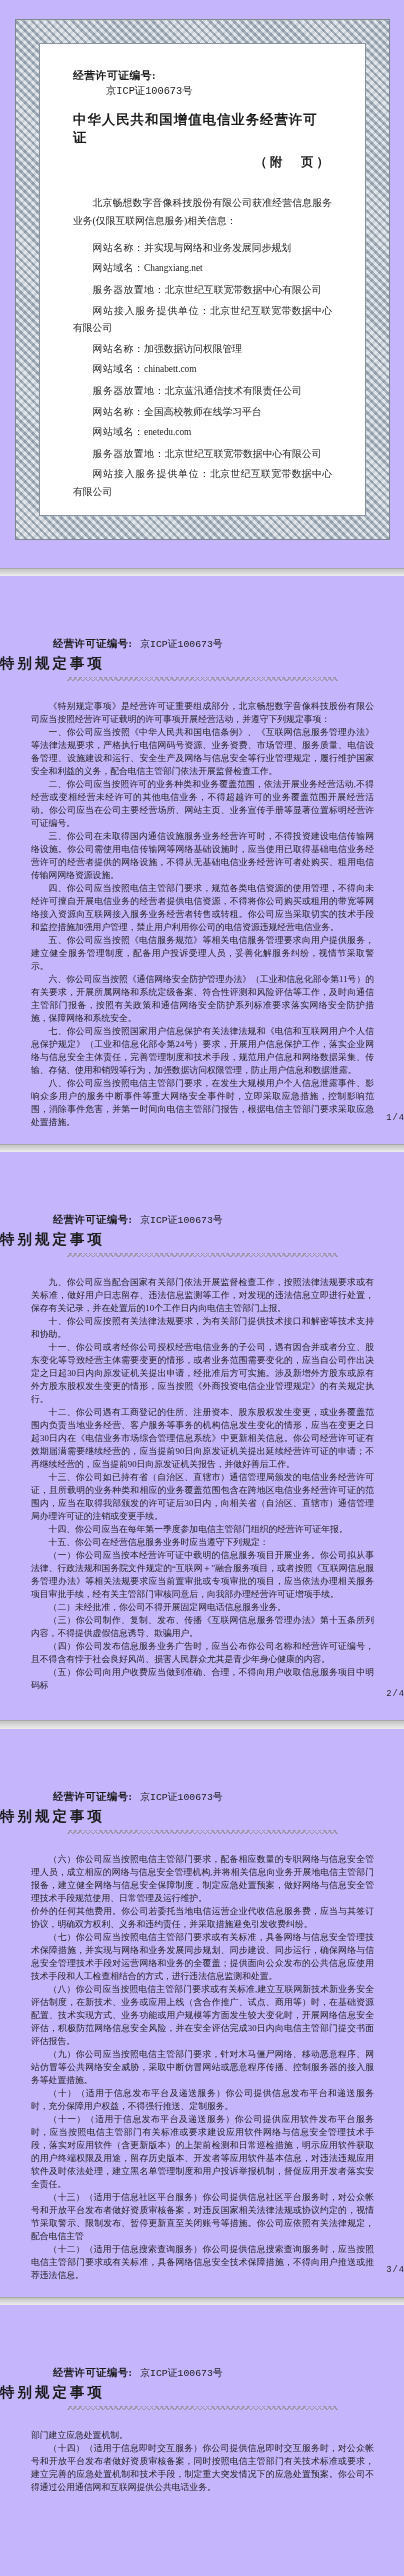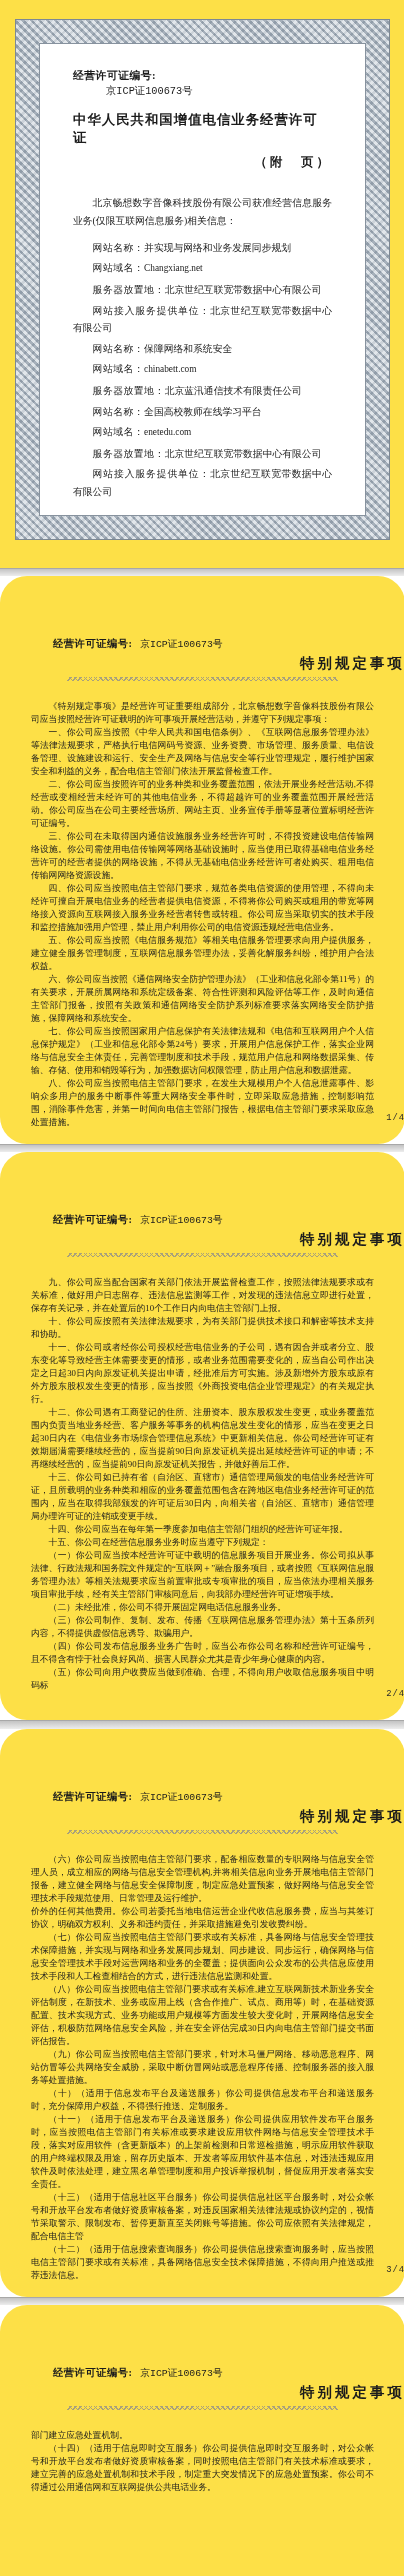--- a/index.html
+++ b/index.html
@@ -1,19 +1,19 @@
 <!DOCTYPE html>
 <html style="font-size:8.2px"><head>
 <meta charset="utf-8">
 <style>
   html,body{margin:0;padding:0;background:#ffffff;}
   body{width:405px;font-family:"Liberation Serif","DejaVu Serif",serif;color:#1c1c1c;
        -webkit-font-smoothing:antialiased;}
   .sheet{width:405px;}
-  .page{position:relative;width:405px;height:568px;background:#fde047;overflow:hidden;}
+  .page{position:relative;width:405px;height:568px;background:#c4b5fd;overflow:hidden;}
   .divider{height:7.2px;background:linear-gradient(#c3c3c3,#ededed);border-top:0.5px solid #a8a8a8;}
 
   
   .cert-frame{position:absolute;top:18.5px;left:15px;right:15px;bottom:28px;
     border:1px solid #7d8894;
     background:
       repeating-linear-gradient(45deg,rgba(138,150,163,.65) 0 2.6px,rgba(228,232,236,.65) 2.6px 5.7px),
       repeating-linear-gradient(-45deg,#9fa9b4 0 2.6px,#dde2e7 2.6px 5.7px);
     padding:23px;box-sizing:border-box;}
   .cert-inner{background:#fff;border:0.5px solid #87929e;height:100%;box-sizing:border-box;
@@ -22,25 +22,25 @@
   .cert-no-value{font-size:10.3px;margin:1px 0 0 33px;font-family:"Liberation Mono","DejaVu Sans Mono",monospace;}
   .cert-title{margin-top:13.4px;text-align:left;font-size:13.4px;font-weight:bold;letter-spacing:1px;}
   .cert-subtitle{margin-top:7.2px;text-align:right;font-size:12.4px;font-weight:bold;letter-spacing:3.1px;}
   .cert-intro{margin-top:23px;font-size:9.8px;line-height:17.5px;text-indent:2em;text-align:justify;}
   .cert-entries{margin-top:2.1px;}
   .entry{margin:3.1px 0;font-size:9.8px;line-height:17.5px;text-indent:2em;text-align:justify;}
   .entry-label{letter-spacing:0.5px;}
   .mono{font-family:Liberation Serif, serif;font-size:9.3px;}
 
   
-  .prov-page{padding:0;box-sizing:border-box;border-radius:27px;}
+  .prov-page{padding:0;box-sizing:border-box;}
   .prov-header{position:absolute;top:61px;left:53px;right:31px;font-size:10.3px;}
   .prov-no-label{font-weight:bold;letter-spacing:0.5px;}
   .prov-no-value{margin-left:5.2px;font-family:"Liberation Mono","DejaVu Sans Mono",monospace;font-size:9.8px;}
-  .prov-title{position:absolute;top:78px;left:0;right:0;text-align:right;
+  .prov-title{position:absolute;top:78px;left:0;right:0;text-align:left;
     font-size:14.4px;font-weight:bold;letter-spacing:3.1px;}
   .zigzag{position:absolute;top:101px;left:67px;width:271px;height:4.1px;opacity:.75;
     background:
       repeating-linear-gradient(45deg,#8d8d8d 0 1px,transparent 1px 3.6px),
       repeating-linear-gradient(-45deg,#8d8d8d 0 1px,transparent 1px 3.6px);}
   .prov-body{position:absolute;top:124px;left:31px;right:31px;}
   .prov-body p{margin:0;font-size:8.8px;line-height:13px;text-align:justify;text-indent:2em;}
   .prov-body p.noindent{text-indent:0;}
   .page-no{position:absolute;bottom:21.6px;left:0;right:0;text-align:right;
     font-size:8.8px;letter-spacing:1px;font-family:"Liberation Mono","DejaVu Sans Mono",monospace;color:#2a2a2a;}
@@ -56,21 +56,21 @@
         <div class="cert-no-label">经营许可证编号:</div>
         <div class="cert-no-value">京ICP证100673号</div>
         <div class="cert-title">中华人民共和国增值电信业务经营许可证</div>
         <div class="cert-subtitle">（附　页）</div>
         <p class="cert-intro">北京畅想数字音像科技股份有限公司获准经营信息服务业务(仅限互联网信息服务)相关信息：</p>
         <div class="cert-entries">
             <p class="entry"><span class="entry-label">网站名称：</span><span class="entry-value">并实现与网络和业务发展同步规划</span></p>
             <p class="entry"><span class="entry-label">网站域名：</span><span class="entry-value mono">Changxiang.net</span></p>
             <p class="entry"><span class="entry-label">服务器放置地：</span><span class="entry-value">北京世纪互联宽带数据中心有限公司</span></p>
             <p class="entry"><span class="entry-label">网站接入服务提供单位：</span><span class="entry-value">北京世纪互联宽带数据中心有限公司</span></p>
-            <p class="entry"><span class="entry-label">网站名称：</span><span class="entry-value">保障网络和系统安全</span></p>
+            <p class="entry"><span class="entry-label">网站名称：</span><span class="entry-value">加强数据访问权限管理</span></p>
             <p class="entry"><span class="entry-label">网站域名：</span><span class="entry-value mono">chinabett.com</span></p>
             <p class="entry"><span class="entry-label">服务器放置地：</span><span class="entry-value">北京蓝汛通信技术有限责任公司</span></p>
             <p class="entry"><span class="entry-label">网站名称：</span><span class="entry-value">全国高校教师在线学习平台</span></p>
             <p class="entry"><span class="entry-label">网站域名：</span><span class="entry-value mono">enetedu.com</span></p>
             <p class="entry"><span class="entry-label">服务器放置地：</span><span class="entry-value">北京世纪互联宽带数据中心有限公司</span></p>
             <p class="entry"><span class="entry-label">网站接入服务提供单位：</span><span class="entry-value">北京世纪互联宽带数据中心有限公司</span></p>
           </div>
       </div>
     </div>
   </section>
@@ -83,21 +83,21 @@
       <span class="prov-no-value">京ICP证100673号</span>
     </div>
     <div class="prov-title">特别规定事项</div>
     <div class="zigzag"></div>
     <div class="prov-body">
         <p class="para">《特别规定事项》是经营许可证重要组成部分，北京畅想数字音像科技股份有限公司应当按照经营许可证载明的许可事项开展经营活动，并遵守下列规定事项：</p>
         <p class="para">一、你公司应当按照《中华人民共和国电信条例》、《互联网信息服务管理办法》等法律法规要求，严格执行电信网码号资源、业务资费、市场管理、服务质量、电信设备管理、设施建设和运行、安全生产及网络与信息安全等行业管理规定，履行维护国家安全和利益的义务，配合电信主管部门依法开展监督检查工作。</p>
         <p class="para">二、你公司应当按照许可的业务种类和业务覆盖范围，依法开展业务经营活动,不得经营或变相经营未经许可的其他电信业务，不得超越许可的业务覆盖范围开展经营活动。你公司应当在公司主要经营场所、网站主页、业务宣传手册等显著位置标明经营许可证编号。</p>
         <p class="para">三、你公司在未取得国内通信设施服务业务经营许可时，不得投资建设电信传输网络设施。你公司需使用电信传输网等网络基础设施时，应当使用已取得基础电信业务经营许可的经营者提供的网络设施，不得从无基础电信业务经营许可者处购买、租用电信传输网网络资源设施。</p>
         <p class="para">四、你公司应当按照电信主管部门要求，规范各类电信资源的使用管理，不得向未经许可擅自开展电信业务的经营者提供电信资源，不得将你公司购买或租用的带宽等网络接入资源向互联网接入服务业务经营者转售或转租。你公司应当采取切实的技术手段和监控措施加强用户管理，禁止用户利用你公司的电信资源违规经营电信业务。</p>
-        <p class="para">五、你公司应当按照《电信服务规范》等相关电信服务管理要求向用户提供服务，建立健全服务管理制度，互联网信息服务管理办法，妥善化解服务纠纷，维护用户合法权益。</p>
+        <p class="para">五、你公司应当按照《电信服务规范》等相关电信服务管理要求向用户提供服务，建立健全服务管理制度，配备用户投诉受理人员，妥善化解服务纠纷，视情节采取警示。</p>
         <p class="para">六、你公司应当按照《通信网络安全防护管理办法》（工业和信息化部令第11号）的有关要求，开展所属网络和系统定级备案、符合性评测和风险评估等工作，及时向通信主管部门报备，按照有关政策和通信网络安全防护系列标准要求落实网络安全防护措施，保障网络和系统安全。</p>
         <p class="para">七、你公司应当按照国家用户信息保护有关法律法规和《电信和互联网用户个人信息保护规定》（工业和信息化部令第24号）要求，开展用户信息保护工作，落实企业网络与信息安全主体责任，完善管理制度和技术手段，规范用户信息和网络数据采集、传输、存储、使用和销毁等行为，加强数据访问权限管理，防止用户信息和数据泄露。</p>
         <p class="para">八、你公司应当按照电信主管部门要求，在发生大规模用户个人信息泄露事件、影响众多用户的服务中断事件等重大网络安全事件时，立即采取应急措施，控制影响范围，消除事件危害，并第一时间向电信主管部门报告，根据电信主管部门要求采取应急处置措施。</p>
       </div>
     <div class="page-no">1/4</div>
   </section>
 
   <div class="divider"></div>
 
   <section class="page prov-page">

